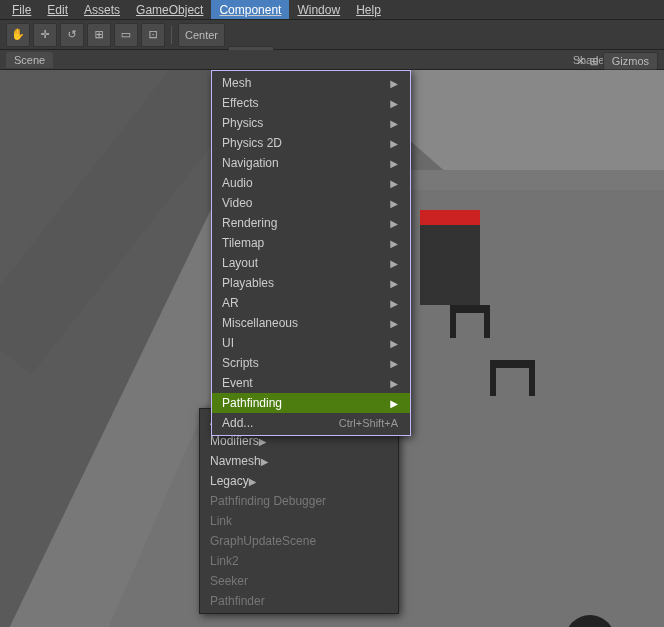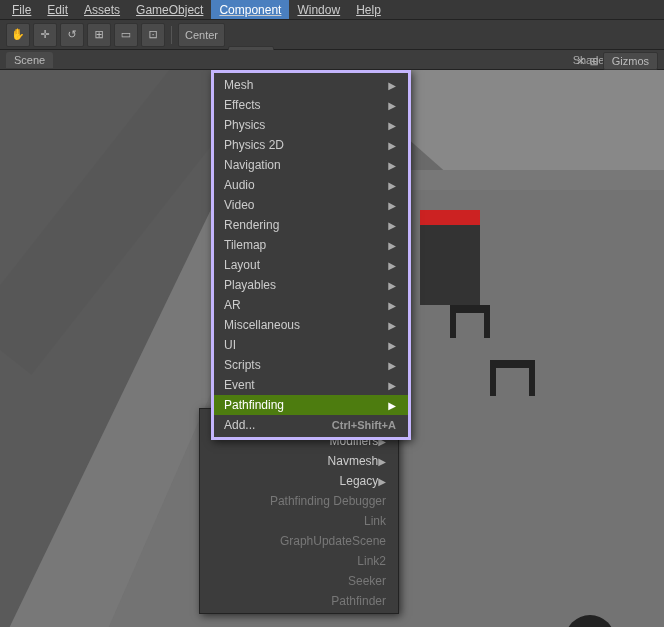--- a/index.html
+++ b/index.html
@@ -114,21 +114,21 @@
     
     .dropdown-container {
       position: absolute;
       top: 0;
       left: 0;
       z-index: 500;
     }
 
     .dropdown-menu {
       background: #3c3c3c;
-      border: 3px solid #c4b5fd;
+      border: 1px solid #c4b5fd;
       min-width: 200px;
       box-shadow: 2px 2px 8px rgba(0,0,0,0.6);
       padding: 2px 0;
     }
 
     .dropdown-item {
       display: flex;
       align-items: center;
       justify-content: space-between;
       padding: 3px 12px 3px 10px;
@@ -145,39 +145,38 @@
       font-size: 10px;
       color: #aaa;
     }
     .dropdown-item.highlighted .arrow {
       color: #fff;
     }
     .dropdown-item .shortcut {
       font-size: 11px;
       color: #999;
       margin-left: 28px;
-      font-weight: bold;
     }
 
     
     .submenu {
       position: absolute;
       left: 199px;
       top: 338px;
       background: #3c3c3c;
       border: 1px solid #222;
       min-width: 200px;
       box-shadow: 2px 2px 8px rgba(0,0,0,0.6);
       padding: 2px 0;
     }
 
     .submenu-item {
       display: flex;
       align-items: center;
-      justify-content: flex-end;
+      justify-content: flex-start;
       padding: 3px 12px 3px 10px;
       cursor: pointer;
       color: #ccc;
       font-size: 12px;
       height: 20px;
     }
     .submenu-item .arrow {
       font-size: 10px;
       color: #aaa;
     }

